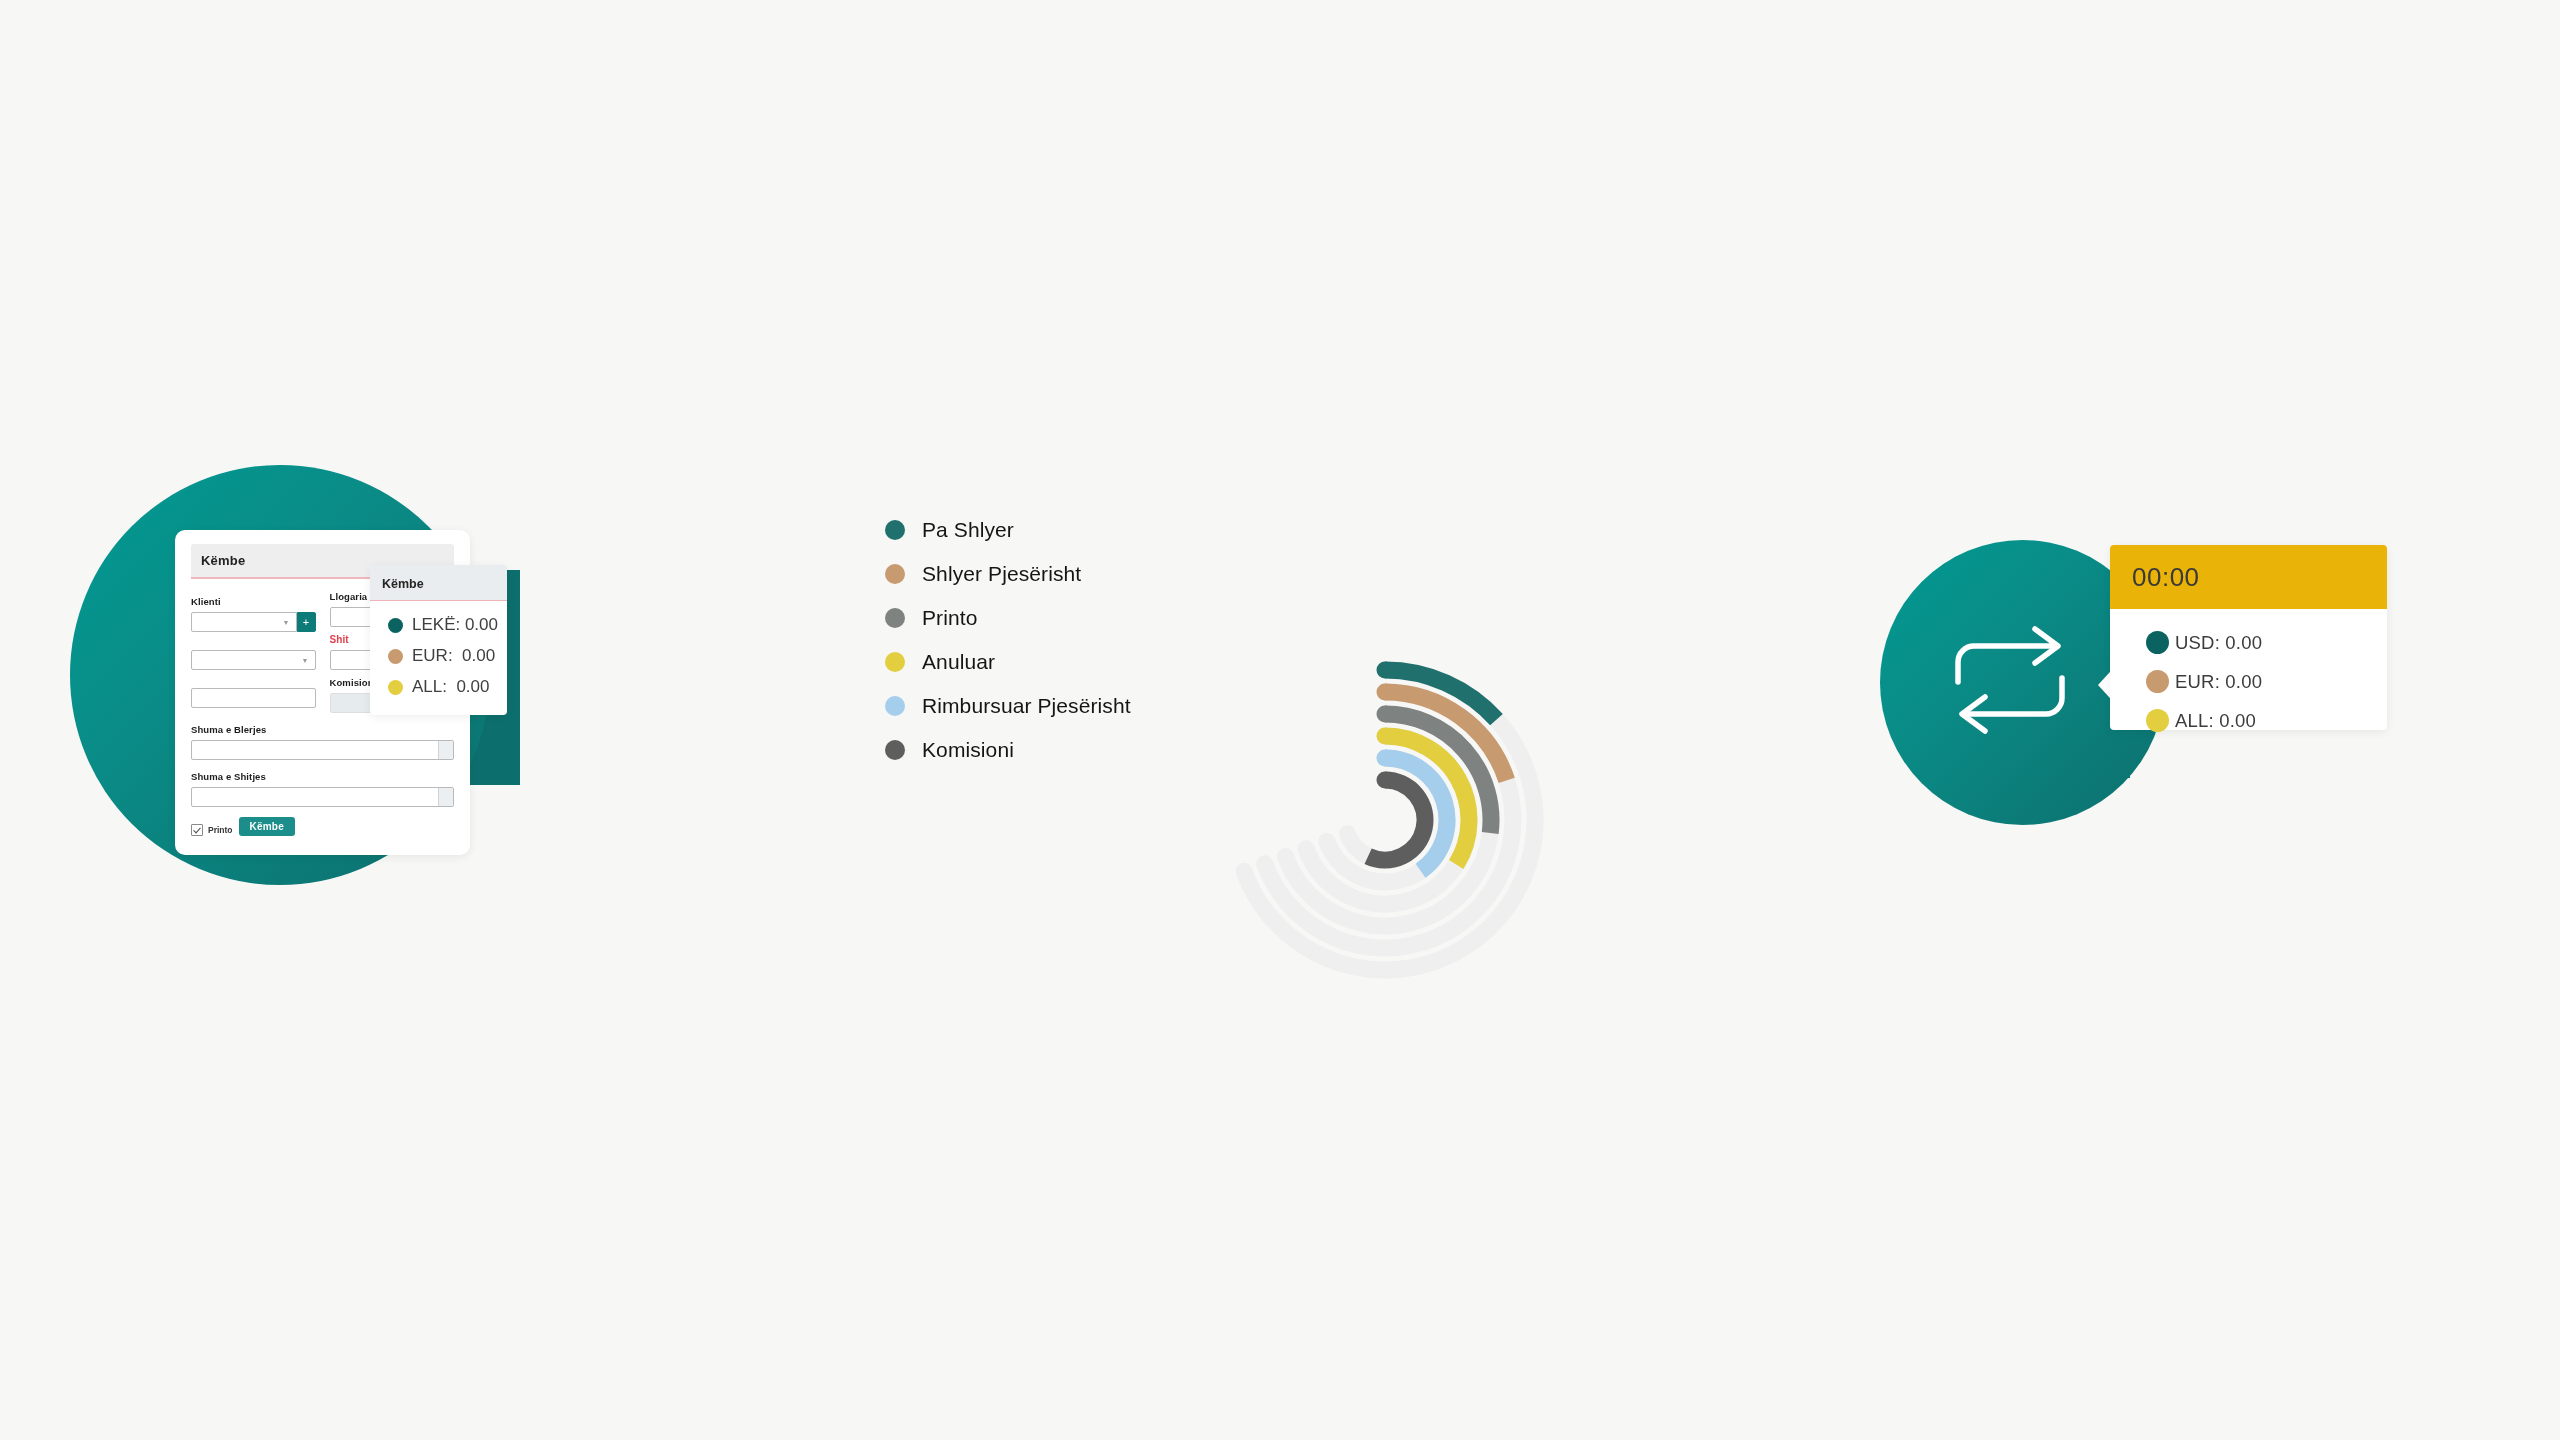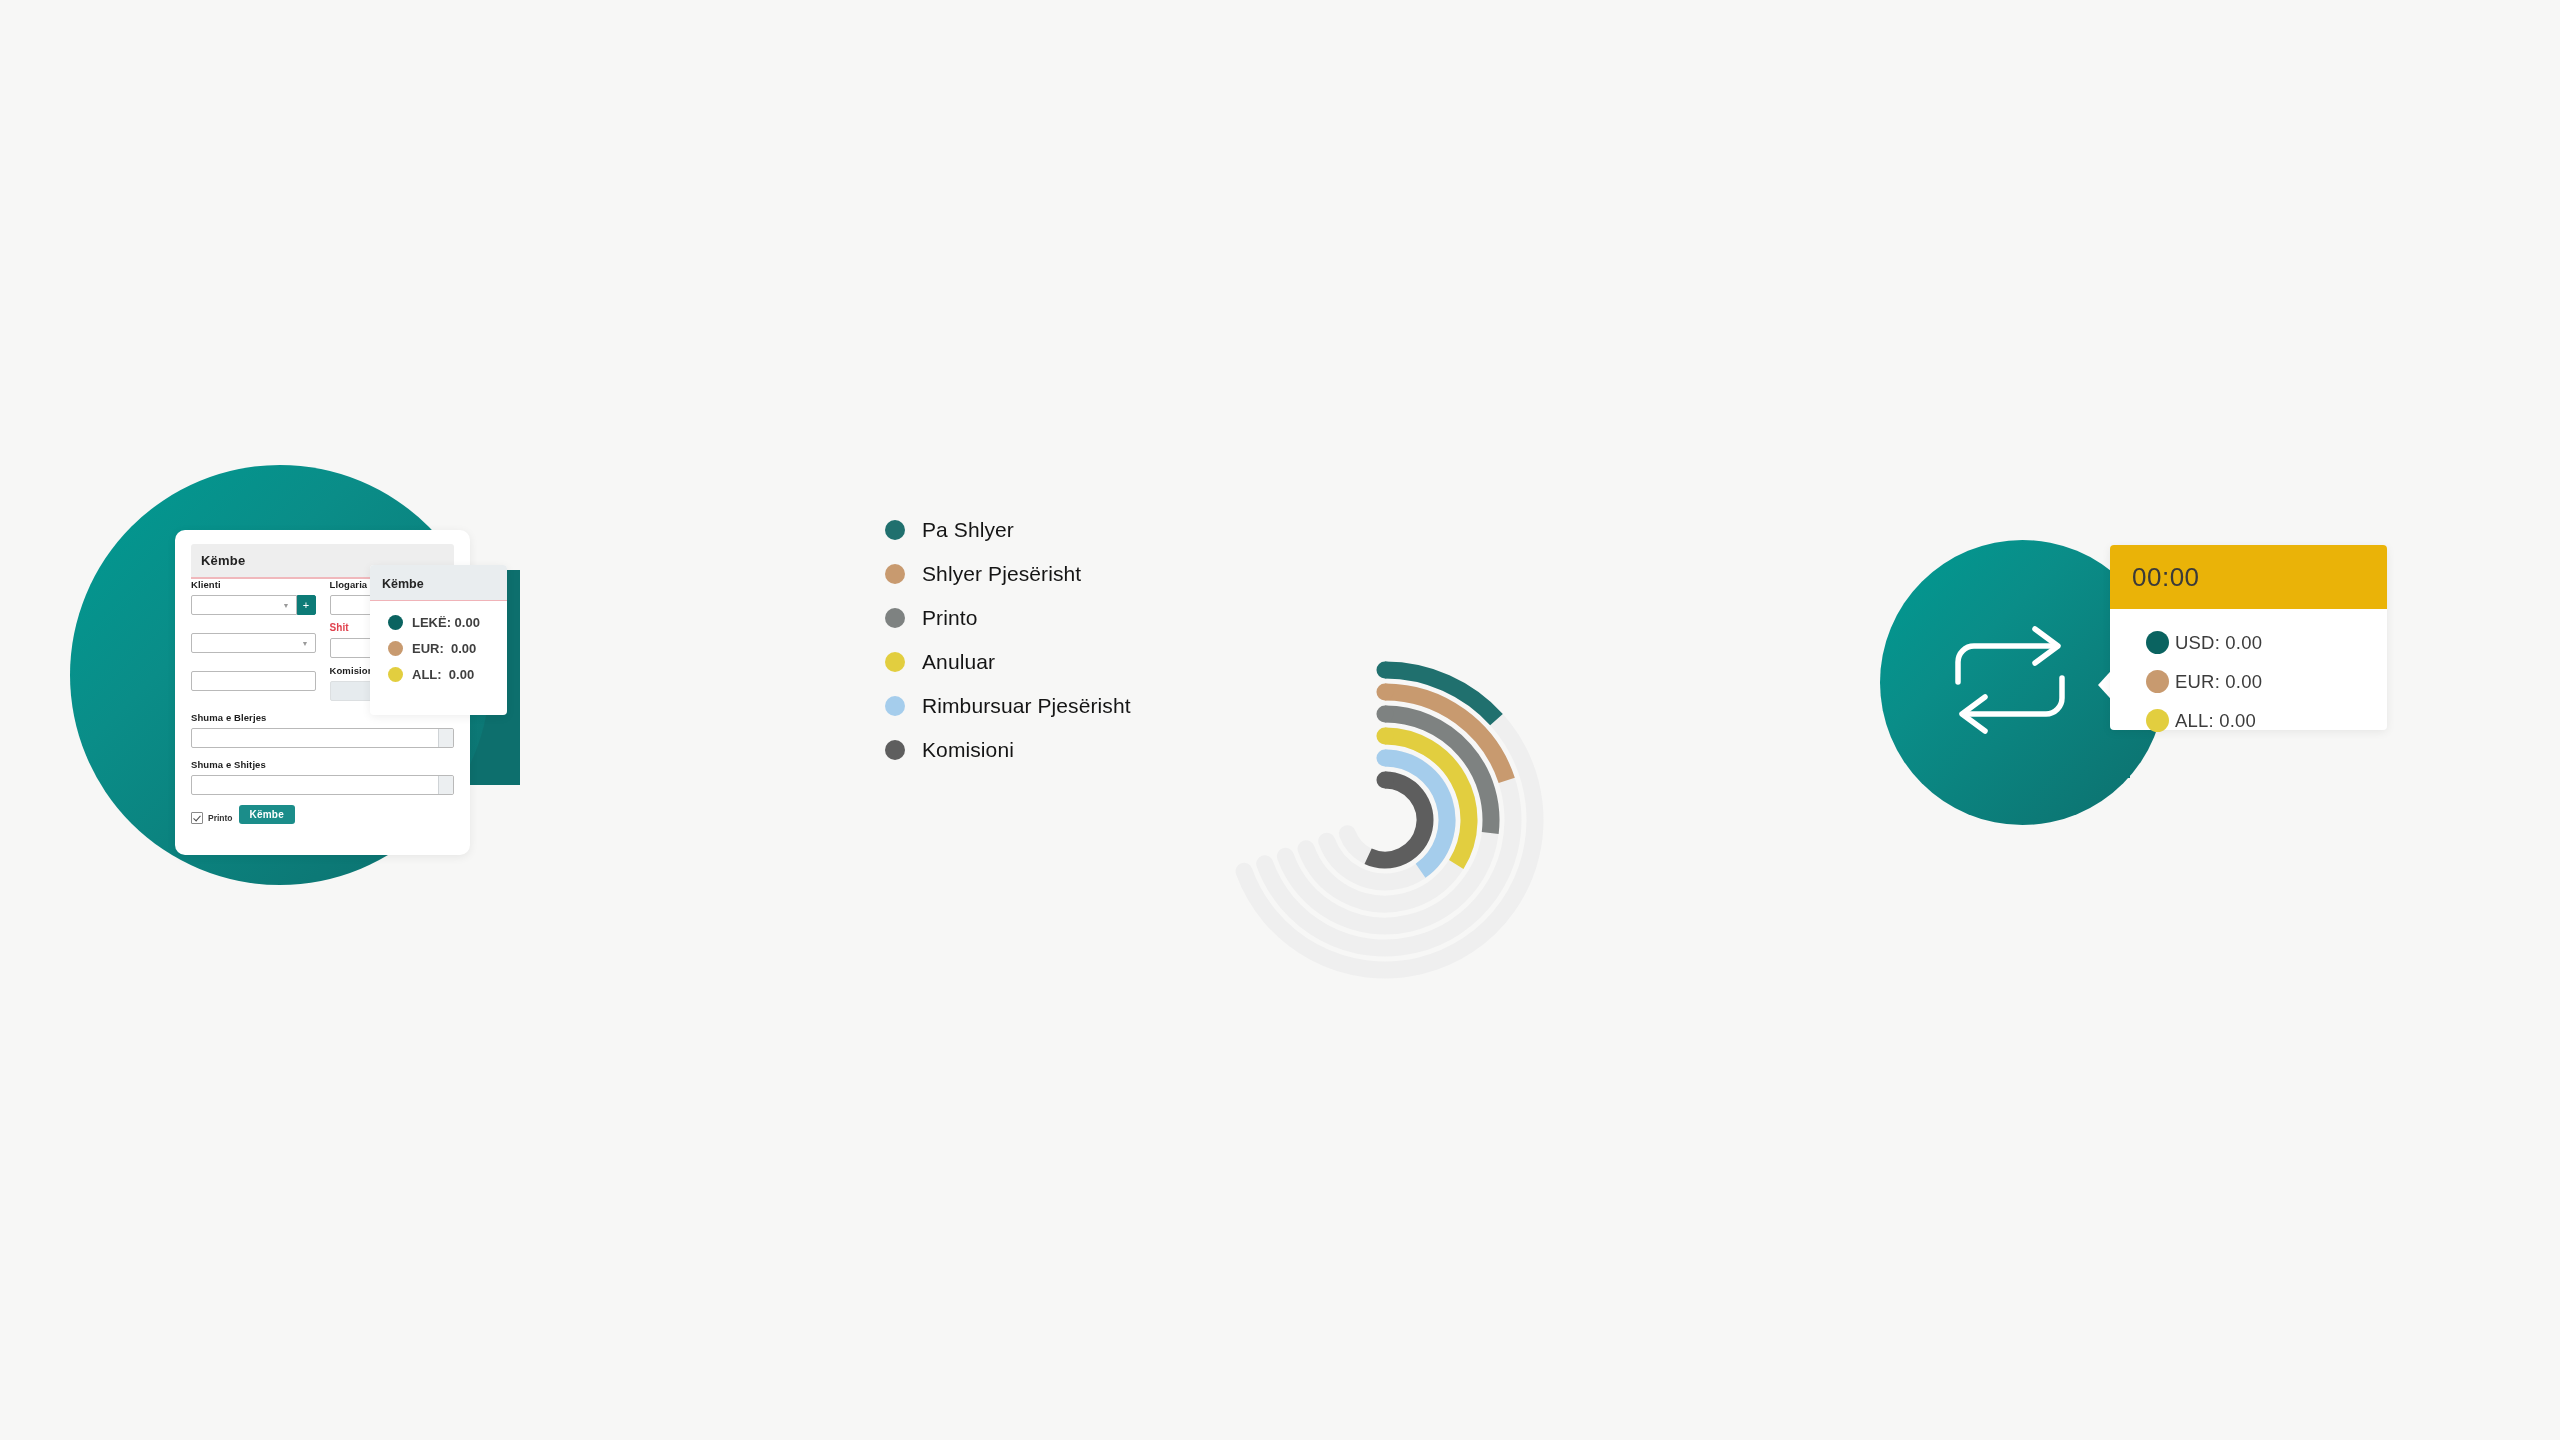--- a/index.html
+++ b/index.html
@@ -87,20 +87,22 @@
   }
   .form-title-bar .t {
     font-size: 13px;
     font-weight: bold;
     color: #222;
     letter-spacing: .2px;
   }
   .form-grid {
     display: flex;
     gap: 14px;
+    margin-top: 12px;
+    align-items: center;
   }
   .col { flex: 1; min-width: 0; }
   .flabel {
     font-size: 9.5px;
     font-weight: bold;
     color: #1c1c1c;
     margin-bottom: 5px;
     letter-spacing: .1px;
   }
   .flabel.req { color: #e0414d; font-size: 10px; }
@@ -214,22 +216,22 @@
     align-items: center;
     gap: 9px;
     margin-bottom: 11px;
   }
   .dot {
     width: 15px; height: 15px;
     border-radius: 50%;
     flex: none;
   }
   .ccy-txt {
-    font-size: 13px;
-    font-weight: bold;
+    font-size: 17px;
+    font-weight: normal;
     color: #3f3f3f;
     white-space: pre;
   }
 
   
   #legend {
     position: absolute;
     left: 885px;
     top: 508px;
   }

